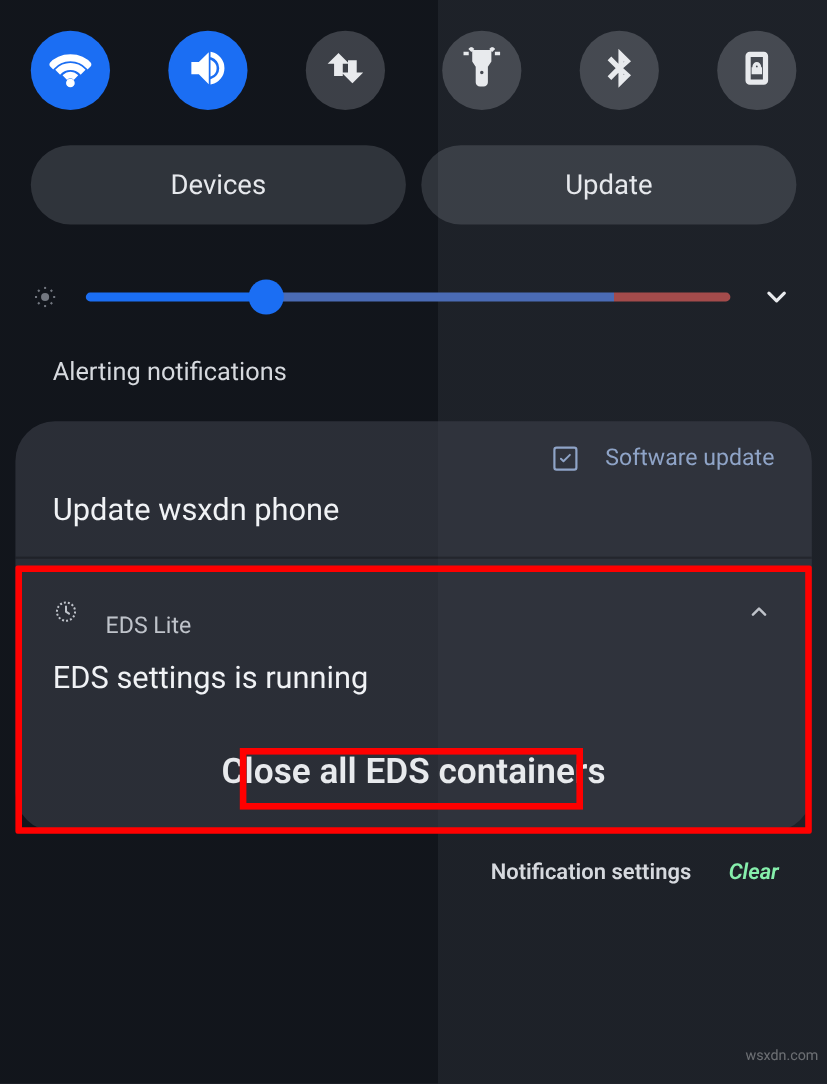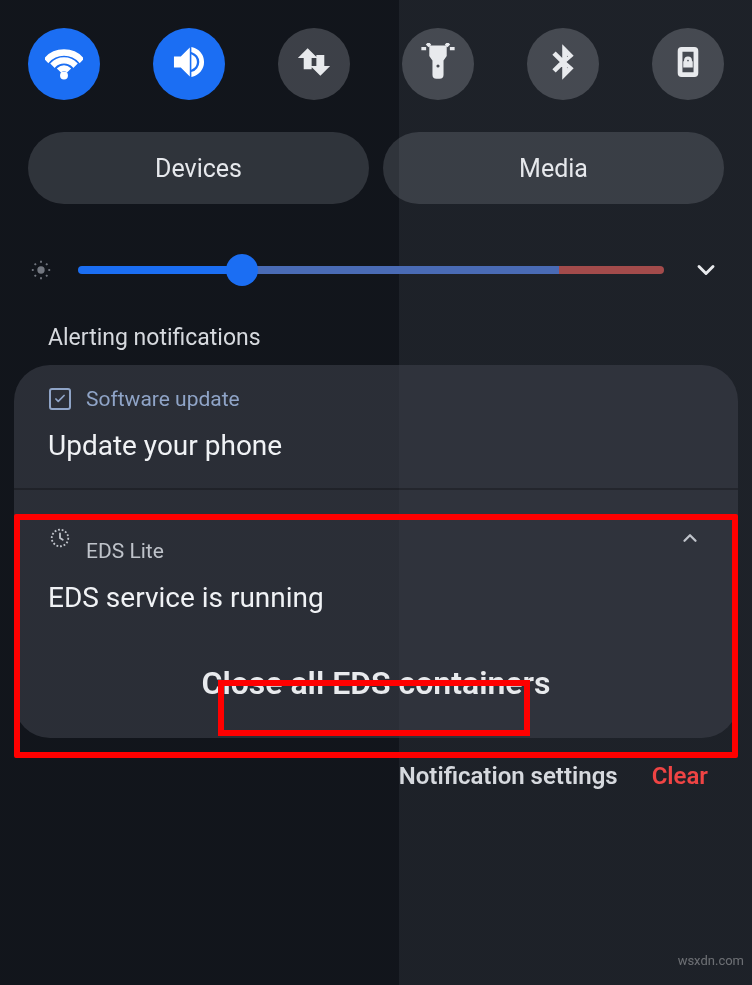--- a/index.html
+++ b/index.html
@@ -94,21 +94,21 @@
     transform: translate(-50%, -50%);
   }
   .expand-chevron {
     width: 36px; height: 36px;
     display: flex; align-items: center; justify-content: center;
     cursor: pointer;
   }
 
   
   .section-label {
-    padding: 2px 48px 14px 48px;
+    padding: 2px 48px 32px 48px;
     font-size: 23px;
     color: #d6d9de;
   }
 
   
   .notif-group {
     margin: 0 14px;
     background: rgba(60,64,74,0.6);
     border-radius: 36px;
     overflow: hidden;
@@ -116,22 +116,23 @@
   .card {
     padding: 22px 34px 26px 34px;
   }
   .card + .card-sep {
     height: 2px;
     background: rgba(0,0,0,0.25);
   }
   .card-header {
     display: flex;
     align-items: center;
-    gap: 14px;
+    gap: 24px;
     font-size: 21px;
+    justify-content: flex-end;
   }
   .card-header .app-name { color: #8fa4c7; }
   .card-header.grey .app-name { color: #bfc3ca; margin-top: 27px; }
   .card-title {
     margin-top: 18px;
     font-size: 28px;
     color: #f0f2f5;
   }
   .card-icon {
     width: 24px; height: 24px;
@@ -182,25 +183,25 @@
     pointer-events: none;
     z-index: 6;
   }
 
   
   .footer {
     display: flex;
     justify-content: flex-end;
     gap: 34px;
     padding: 24px 44px 0 44px;
-    font-size: 24px;
+    font-size: 20px;
     font-weight: 600;
   }
   .footer .settings { color: #d6d9de; cursor:pointer; }
-  .footer .clear { color: #ef4444; cursor:pointer; }
+  .footer .clear { color: #86efac; cursor:pointer;font-style:italic; }
 
   .watermark {
     position: absolute;
     bottom: 17px; right: 8px;
     font-size: 13px;
     color: rgba(255,255,255,0.35);
     z-index: 10;
   }
 
   .checkbox {
@@ -257,21 +258,21 @@
       <span>
         <svg viewBox="0 0 24 24">
             <path fill="#e8eaed" d="M16 3H8a2 2 0 00-2 2v14a2 2 0 002 2h8a2 2 0 002-2V5a2 2 0 00-2-2zm0 16H8V5h8v14zM12 9a2 2 0 00-2 2v1h-.5v3h5v-3H14v-1a2 2 0 00-2-2zm1 3h-2v-1a1 1 0 112 0v1z"></path>
           </svg>
       </span>
     </div>
   </div>
 
   <div class="pill-row">
     <div class="pill">Devices</div>
-    <div class="pill">Media</div>
+    <div class="pill">Update</div>
   </div>
 
   <div class="brightness">
     <div class="bright-icon">
       <svg viewBox="0 0 24 24" width="22" height="22">
           <circle cx="12" cy="12" r="4" fill="#9ca1ab"></circle>
           <g stroke="#9ca1ab" stroke-width="2">
             <line x1="12" y1="2" x2="12" y2="4"></line>
             <line x1="12" y1="20" x2="12" y2="22"></line>
             <line x1="2" y1="12" x2="4" y2="12"></line>
@@ -301,41 +302,41 @@
       <div class="card-header">
         <div class="card-icon">
           <div class="checkbox">
               <svg viewBox="0 0 24 24">
                 <path d="M5 12l4 4L19 6" stroke="#8fa4c7" stroke-width="3" fill="none" stroke-linecap="round" stroke-linejoin="round"></path>
               </svg>
             </div>
         </div>
         <span class="app-name">Software update</span>
       </div>
-      <div class="card-title">Update your phone</div>
+      <div class="card-title">Update wsxdn phone</div>
     </div>
 
     <div class="card-sep"></div>
 
     <div class="card" style="padding-bottom:22px;">
       <div class="card-header grey">
         <div class="card-icon">
           <svg viewBox="0 0 24 24" width="22" height="22">
               <circle cx="12" cy="12" r="9" stroke="#bfc3ca" stroke-width="2" fill="none" stroke-dasharray="2 2"></circle>
               <path d="M12 7v5l3 2" stroke="#bfc3ca" stroke-width="2" fill="none" stroke-linecap="round"></path>
             </svg>
         </div>
         <span class="app-name">EDS Lite</span>
         <div class="card-chevron">
           <svg viewBox="0 0 24 24" width="22" height="22">
               <path d="M6 15l6-6 6 6" stroke="#bfc3ca" stroke-width="2.5" fill="none" stroke-linecap="round" stroke-linejoin="round"></path>
             </svg>
         </div>
       </div>
-      <div class="card-title">EDS service is running</div>
+      <div class="card-title">EDS settings is running</div>
       <div class="card-action-row">
         <div class="card-action">Close all EDS containers</div>
       </div>
     </div>
 
   </div>
 
   <div class="eds-frame red-outline-big"></div>
   <div class="eds-action-frame red-outline-small"></div>
 

